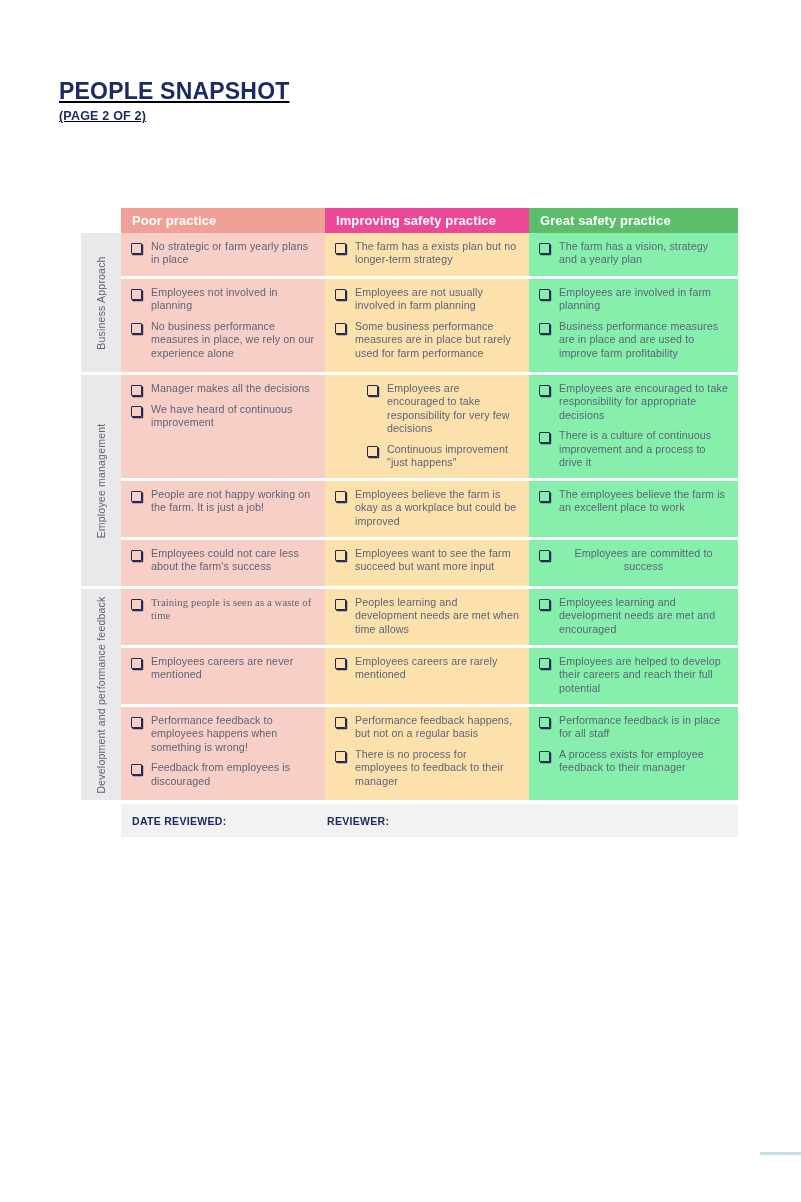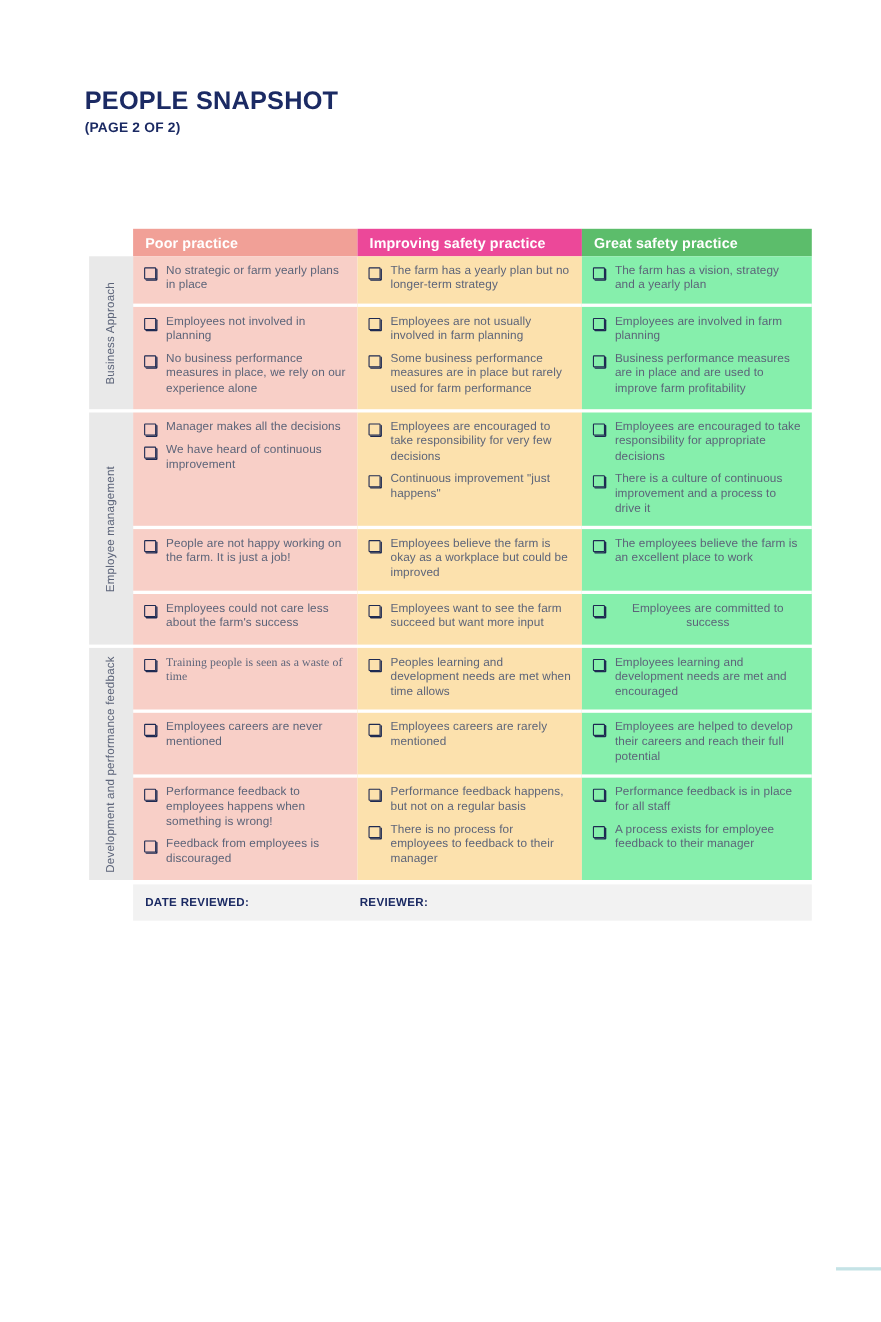--- a/index.html
+++ b/index.html
@@ -11,22 +11,23 @@
     width: 801px;
     height: 1202px;
     position: relative;
     font-family: "Liberation Sans", sans-serif;
     overflow: hidden;
   }
 
   
   .title-block {
     position: absolute;
-    left: 77px;
+    left: 59px;
     top: 78px;
+    text-decoration: underline;
   }
   .doc-title {
     font-size: 23px;
     font-weight: bold;
     color: #1b2a63;
     letter-spacing: 0.2px;
     line-height: 1.15;
   }
   .doc-subtitle {
     font-size: 12.5px;
@@ -204,21 +205,21 @@
               <div class="item">
                 <span class="cbx"></span>
                 <span class="item-text">No business performance measures in place, we rely on our experience alone</span>
               </div>
             </div>
           </div>
           <div class="col col-improve">
             <div class="subrow" style="height: 46px;">
               <div class="item">
                 <span class="cbx"></span>
-                <span class="item-text">The farm has a yearly plan but no longer-term strategy</span>
+                <span class="item-text">The farm has a exists plan but no longer-term strategy</span>
               </div>
             </div>
             <div class="subrow last" style="height: 93px;">
               <div class="item">
                 <span class="cbx"></span>
                 <span class="item-text">Employees are not usually involved in farm planning</span>
               </div>
               <div class="item">
                 <span class="cbx"></span>
                 <span class="item-text">Some business performance measures are in place but rarely used for farm performance</span>
@@ -268,21 +269,21 @@
               </div>
             </div>
             <div class="subrow last" style="height: 46px;">
               <div class="item">
                 <span class="cbx"></span>
                 <span class="item-text">Employees could not care less about the farm's success</span>
               </div>
             </div>
           </div>
           <div class="col col-improve">
-            <div class="subrow" style="height: 106px;">
+            <div class="subrow" style="height: 106px; padding-left: 32px;">
               <div class="item">
                 <span class="cbx"></span>
                 <span class="item-text">Employees are encouraged to take responsibility for very few decisions</span>
               </div>
               <div class="item">
                 <span class="cbx"></span>
                 <span class="item-text">Continuous improvement "just happens"</span>
               </div>
             </div>
             <div class="subrow" style="height: 59px;">

